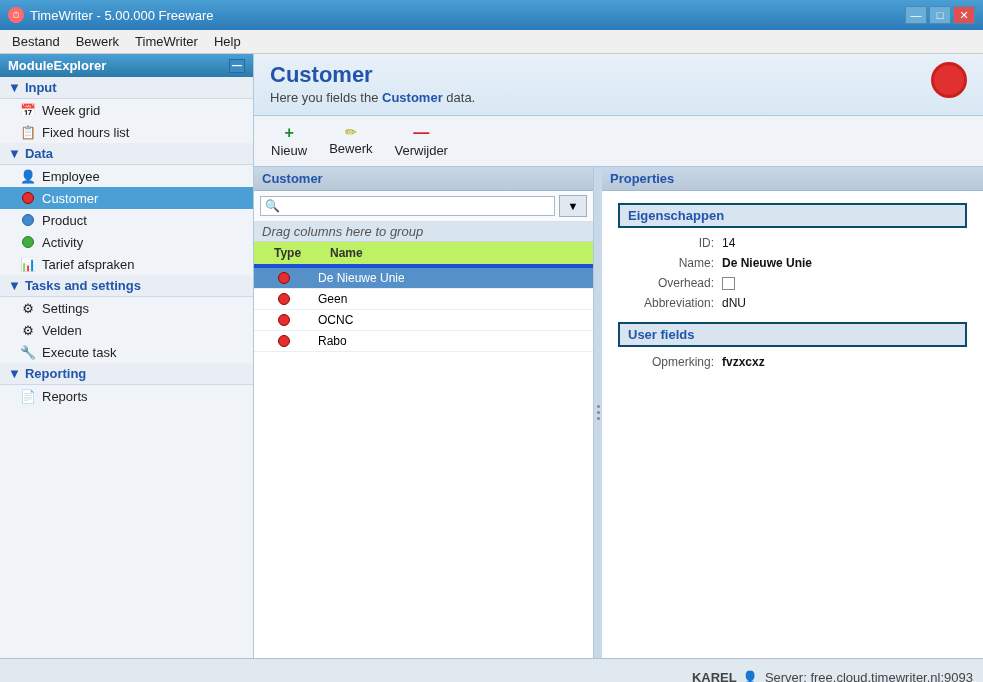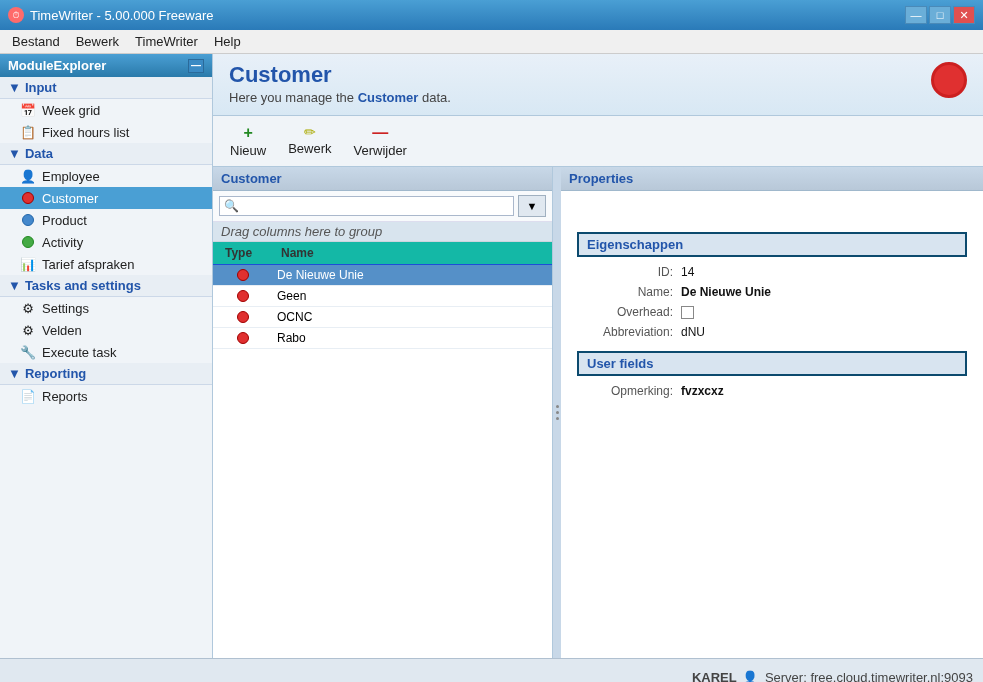--- a/index.html
+++ b/index.html
@@ -39,21 +39,21 @@
     }
 
     
     .main-layout {
       display: flex;
       height: calc(682px - 30px - 24px - 24px);
     }
 
     
     .sidebar {
-      width: 213px;
+      width: 254px;
       background: #f0f4f8;
       border-right: 1px solid #b0c8dc;
       overflow-y: auto;
       flex-shrink: 0;
     }
     .sidebar-header {
       background: linear-gradient(to bottom, #4a9fd4, #2a7aaa);
       color: white;
       padding: 4px 8px;
       font-weight: bold;
@@ -188,23 +188,23 @@
     .group-header {
       background: #d8e4ee;
       padding: 2px 8px;
       color: #555;
       font-size: 13px;
       font-style: italic;
       border-bottom: 1px solid #ccd4de;
     }
     .col-headers {
       display: flex;
-      background: #14b8a6;
-      border-bottom: 1px solid #1d4ed8;
-      padding: 2px 4px;
+      background: #bef264;
+      border-bottom: 4px solid #1d4ed8;
+      padding: 2px 12px;
     }
     .col-type { width: 60px; padding: 2px 8px; font-weight: bold; font-size: 12px; color: #333; }
     .col-name { flex: 1; padding: 2px 4px; font-weight: bold; font-size: 12px; color: #333; }
     .table-body { flex: 1; overflow-y: auto; }
     .table-row {
       display: flex;
       align-items: center;
       border-bottom: 1px solid #e8eef4;
       cursor: pointer;
     }
@@ -225,21 +225,20 @@
       flex-shrink: 0;
     }
     .resize-dot { width: 3px; height: 3px; background: #888; border-radius: 50%; }
 
     
     .properties-panel {
       flex: 1;
       background: white;
       display: flex;
       flex-direction: column;
-      gap: 29px;
     }
     .props-section-title {
       background: linear-gradient(to bottom, #c8d8e8, #b8c8d8);
       padding: 4px 8px;
       font-weight: bold;
       color: #2255aa;
       border-bottom: 1px solid #a0b8cc;
     }
     .props-body { padding: 12px 16px; }
     .props-section-header {
@@ -380,21 +379,21 @@
       <span>Reports</span>
     </div>
   </div>
 
   <div class="content-area">
 
     <div class="page-header">
       <div>
         <div class="page-title">Customer</div>
         <div class="page-subtitle">
-          <span>Here you manage the </span><b>Customer</b><span> data.</span>
+          <span>Here you fields the </span><b>Customer</b><span> data.</span>
         </div>
       </div>
       <div class="page-header-icon"></div>
     </div>
 
     <div class="toolbar">
       <button class="toolbar-btn">
         <span class="toolbar-icon toolbar-icon-plus">+</span>
         <span>Nieuw</span>
       </button>

